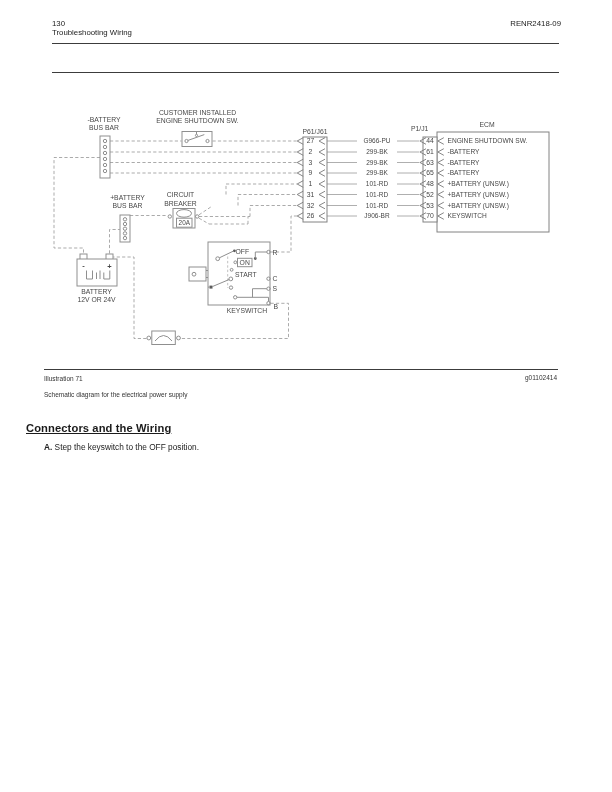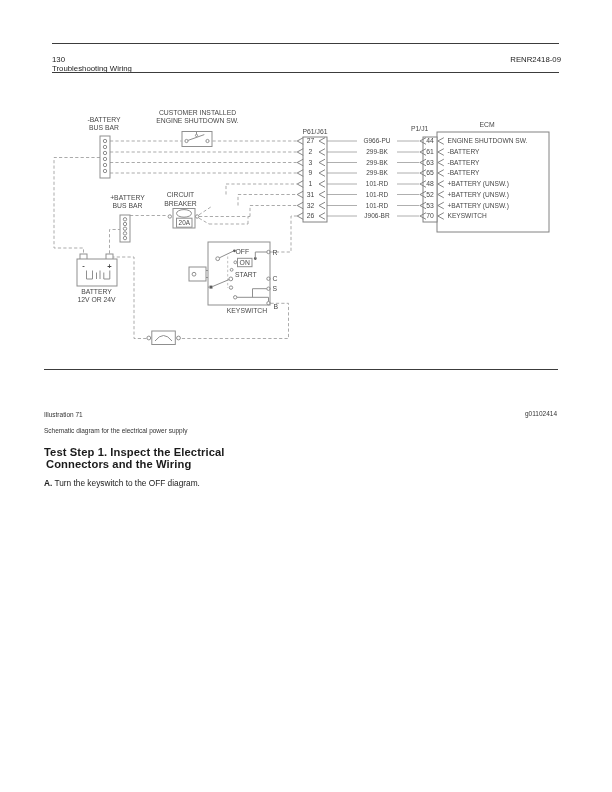--- a/index.html
+++ b/index.html
@@ -1,21 +1,21 @@
 <!DOCTYPE html>
 <html><head>
 <meta charset="utf-8">
 <style>
   html,body{margin:0;padding:0;background:#e8e8e8;}
   .page{
     position:relative;width:612px;height:792px;background:#ffffff;
     font-family:"Liberation Sans", sans-serif;color:#2b2b2b;overflow:hidden;
     margin:0 auto;
   }
-  .abs{position:absolute;margin-top:36px;}
+  .abs{position:absolute;}
   .hdr{font-size:7.8px;line-height:8.4px;color:#222;}
   .rule{position:absolute;height:1px;background:#3c3c3c;}
   .cap{font-size:6.5px;color:#333;}
   .heading{font-size:11.2px;font-weight:bold;color:#1b1b1b;line-height:12.4px;letter-spacing:0.1px;}
   .step{font-size:8.3px;color:#222;}
   .step .b{font-weight:bold;}
   svg{position:absolute;left:0;top:95px;}
   svg .t{fill:#474747;font-family:"Liberation Sans", sans-serif;}
   svg .lab{font-size:6.8px;}
   svg .pin{font-size:6.8px;}
@@ -277,17 +277,16 @@
         <text class="t ecm" x="447.5" y="218.4">KEYSWITCH</text>
       </g>
     </g>
   </svg>
 
   <div class="rule" style="left:44px;right:54px;top:368.5px;"></div>
   <div class="abs cap" style="left:44px;top:374.5px;">Illustration 71</div>
   <div class="abs cap" style="right:55px;top:373.5px;">g01102414</div>
   <div class="abs cap" style="left:44px;top:390.5px;">Schematic diagram for the electrical power supply</div>
 
-  <div class="abs heading" style="left:44px;top:409.5px;">Test Step 1. Inspect the Electrical</div>
-  <div class="abs heading" style="left:46px;top:422px;">Connectors and the Wiring</div>
-  <div class="abs step" style="left:44px;top:441.5px;"><span class="b">A.</span><span> Turn the keyswitch to the OFF diagram.</span></div>
+  <div class="abs heading" style="left:26px;top:422px;text-decoration:underline;">Connectors and the Wiring</div>
+  <div class="abs step" style="left:44px;top:441.5px;"><span class="b">A.</span><span> Step the keyswitch to the OFF position.</span></div>
 
 </div>
 
 </body></html>

